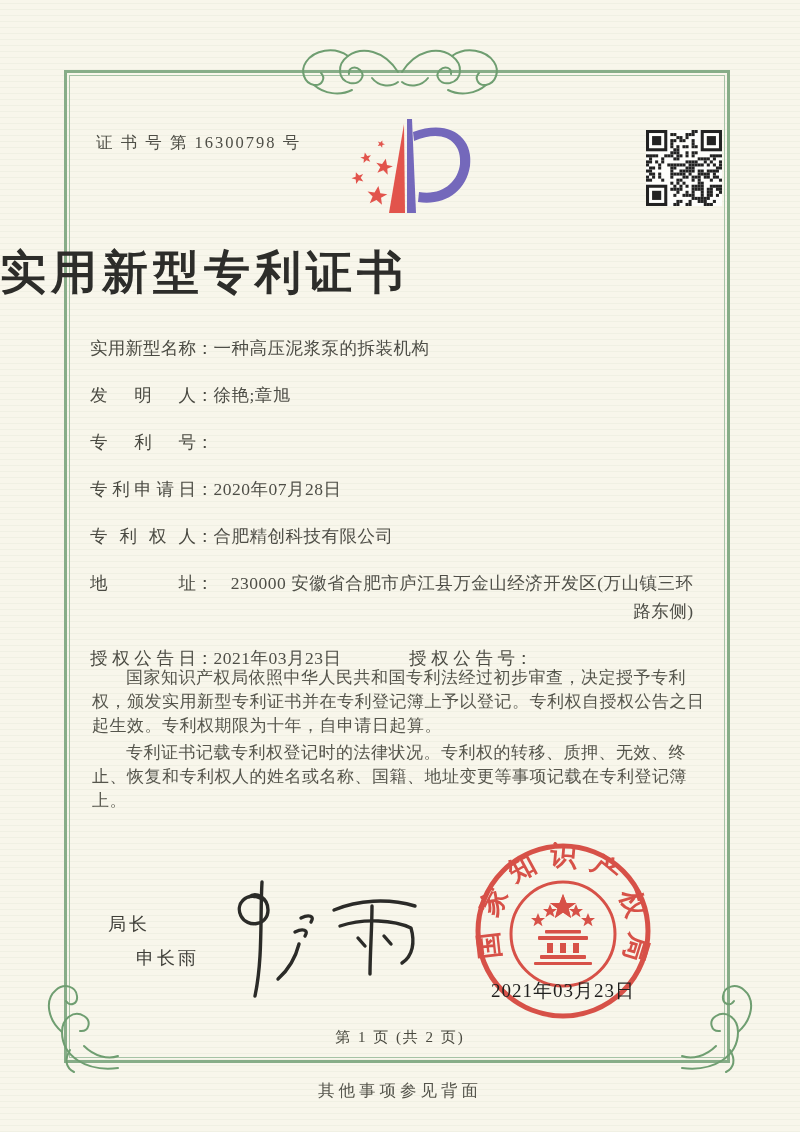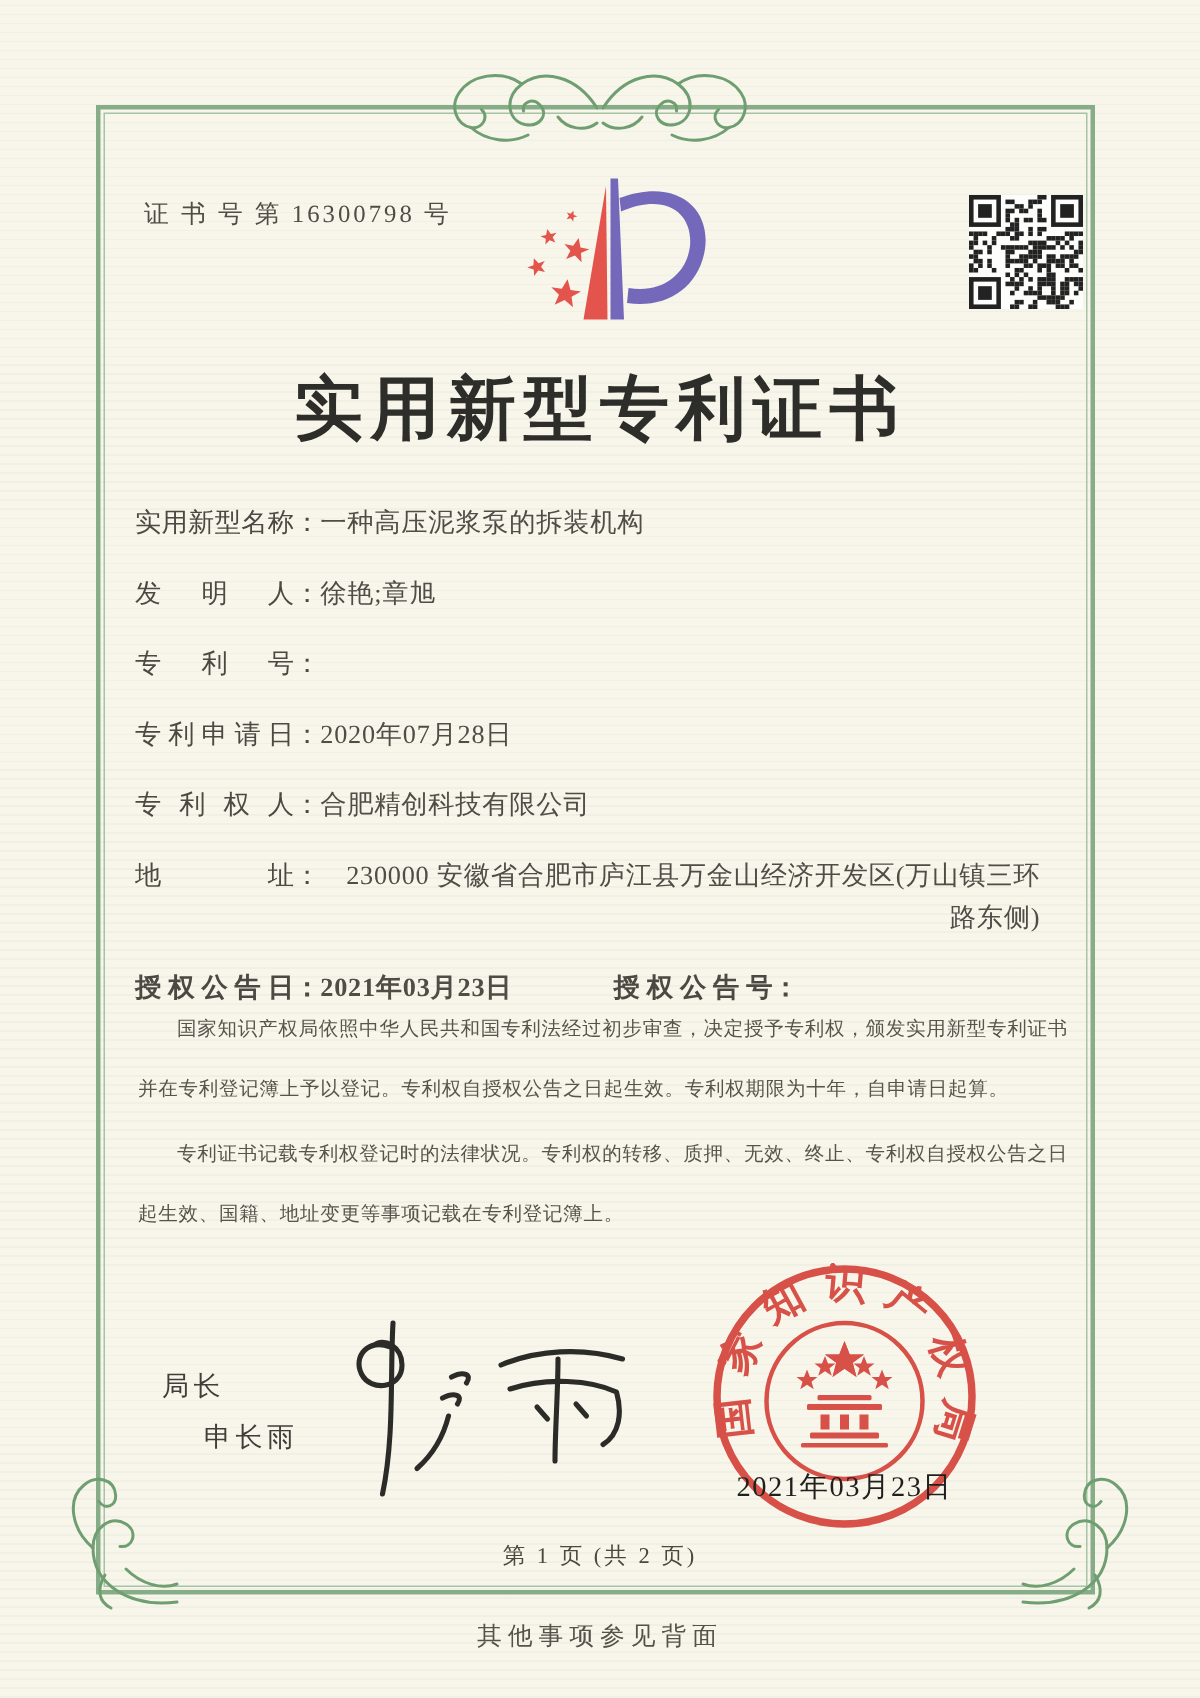--- a/index.html
+++ b/index.html
@@ -26,37 +26,37 @@
   .orn-top { left:50%; top:38px; transform:translateX(-50%); }
   .orn-bl  { left:34px; bottom:56px; }
   .orn-br  { right:34px; bottom:56px; transform:scaleX(-1); }
 
   .cert-no { position:absolute; left:96px; top:132px; font-size:16.5px;
              letter-spacing:2px; color:#4e4e46; }
   .logo { position:absolute; left:350px; top:116px; }
   .qr   { position:absolute; left:646px; top:130px; background:#fdfdfb; }
 
   .title { position:absolute; left:0; top:242px; width:100%;
-           text-align:center; font-size:46px; font-weight:700;
+           text-align:left; font-size:46px; font-weight:700;
            letter-spacing:5px; color:#2d2d2a; }
 
   .fields { position:absolute; left:90px; top:334px; width:620px; }
   .row { display:flex; align-items:flex-start; line-height:28px;
          margin-bottom:19px; font-size:17.5px; }
   .lbl { display:inline-block; width:106px; text-align:justify;
          text-align-last:justify; color:#4a4a42; flex:0 0 106px; }
   .colon { flex:0 0 16px; }
   .val { letter-spacing:.5px; color:#4e4e47; }
   .row-addr { }
   .row-addr .val { max-width:480px;text-align:right; }
-  .grant-pair { display:flex;font-weight:bold; }
+  .grant-pair { display:flex; }
   .grant-first { width:319px; flex:0 0 319px; display:flex; }
 
   .paras { position:absolute; left:92px; top:666px; width:620px;
-           font-size:13px; line-height:40px; color:#55554c;
+           font-size:17px; line-height:24px; color:#55554c;
            letter-spacing:.5px; }
   .paras p { text-indent:2em; margin-bottom:3px; }
 
   .officer-title { position:absolute; left:108px; top:912px; font-size:18px;
                    letter-spacing:3px; color:#3f3f39; }
   .officer-name  { position:absolute; left:108px; top:946px; font-size:18px;
                    letter-spacing:3px; color:#3f3f39;margin-left:28px; }
   .sig { position:absolute; left:222px; top:876px; }
 
   .seal { position:absolute; left:468px; top:842px; }
@@ -389,21 +389,21 @@
     </span>
     <span class="grant-first" style="flex:1">
       <span class="lbl">授权公告号</span>
         <span class="colon">：</span>
     </span>
   </div>
 </div>
 
 <div class="paras">
   <p>国家知识产权局依照中华人民共和国专利法经过初步审查，决定授予专利权，颁发实用新型专利证书并在专利登记簿上予以登记。专利权自授权公告之日起生效。专利权期限为十年，自申请日起算。</p>
-  <p>专利证书记载专利权登记时的法律状况。专利权的转移、质押、无效、终止、专利权自授权公告之日起生效、国籍、地址变更等事项记载在专利登记簿上。</p>
+  <p>专利证书记载专利权登记时的法律状况。专利权的转移、质押、无效、终止、恢复和专利权人的姓名或名称、国籍、地址变更等事项记载在专利登记簿上。</p>
 </div>
 
 <div class="officer-title">局长</div>
 <div class="officer-name">申长雨</div>
 
 <svg class="sig" width="210" height="126" viewBox="0 0 210 126">
   <g stroke="#2b2b28" stroke-width="3.4" fill="none" stroke-linecap="round" stroke-linejoin="round">
     <path d="M38,22 C24,16 13,28 19,40 C25,52 46,50 46,34 C46,22 34,15 27,21"></path>
     <path d="M40,6 C38,40 41,82 33,120"></path>
     <path d="M79,42 C87,38 93,40 89,46"></path>

